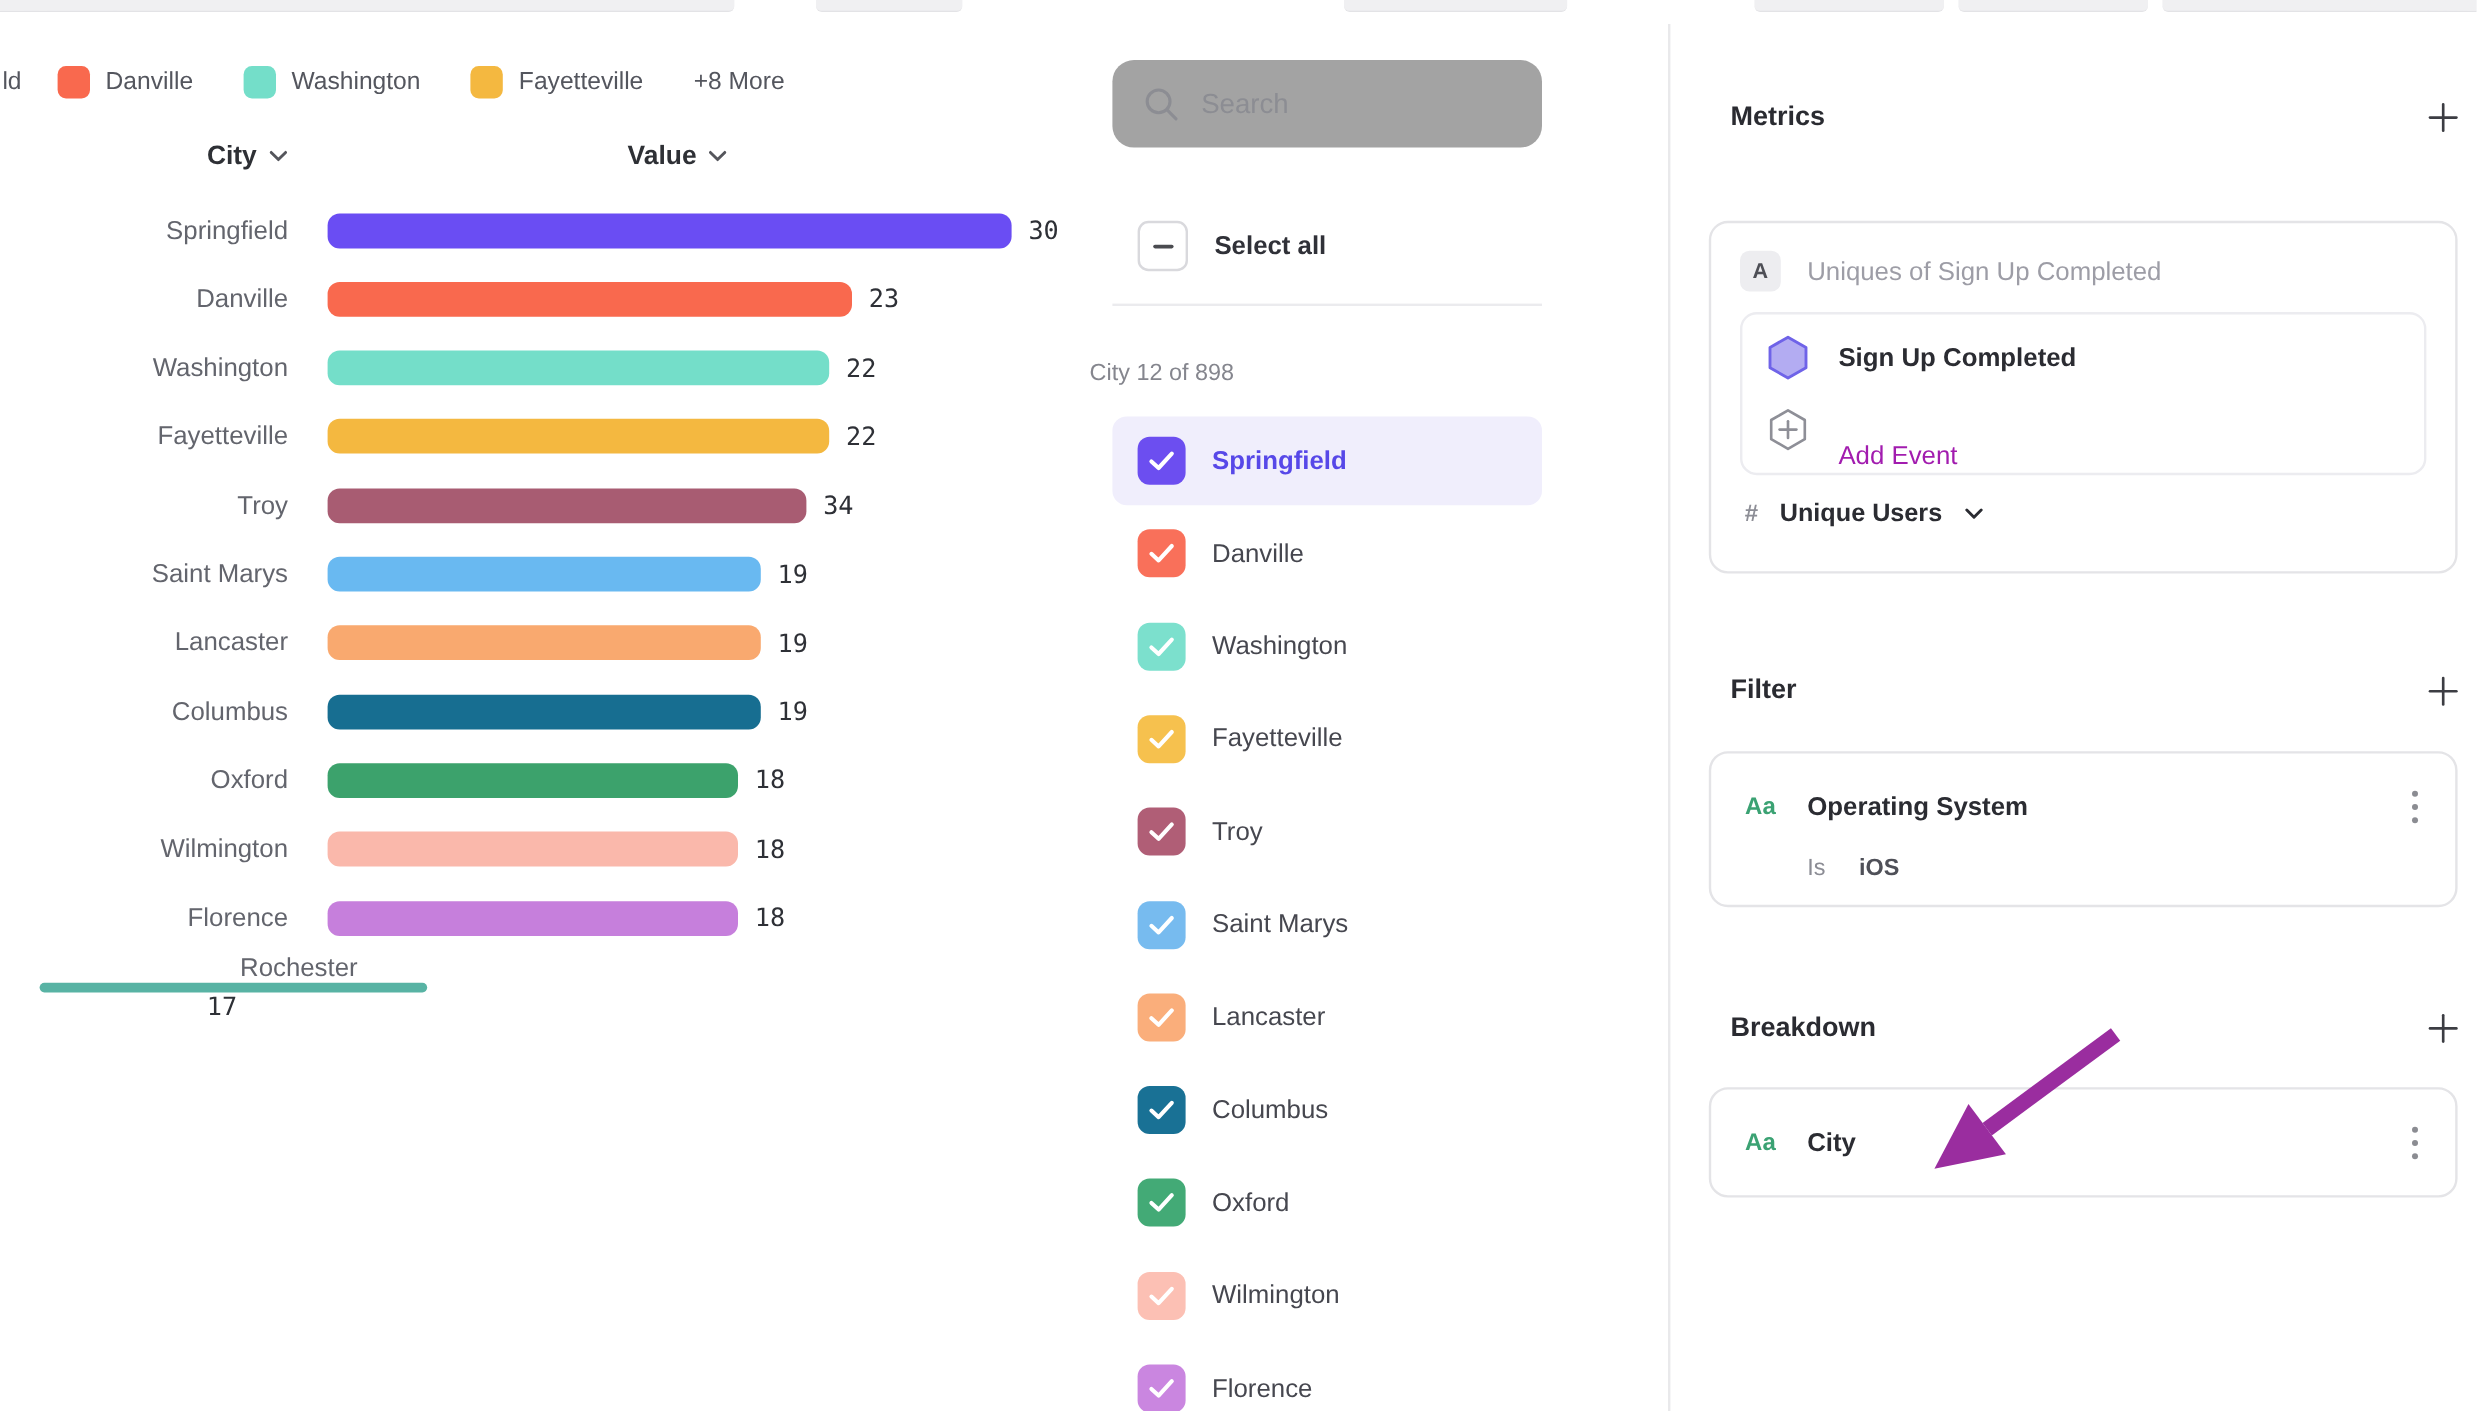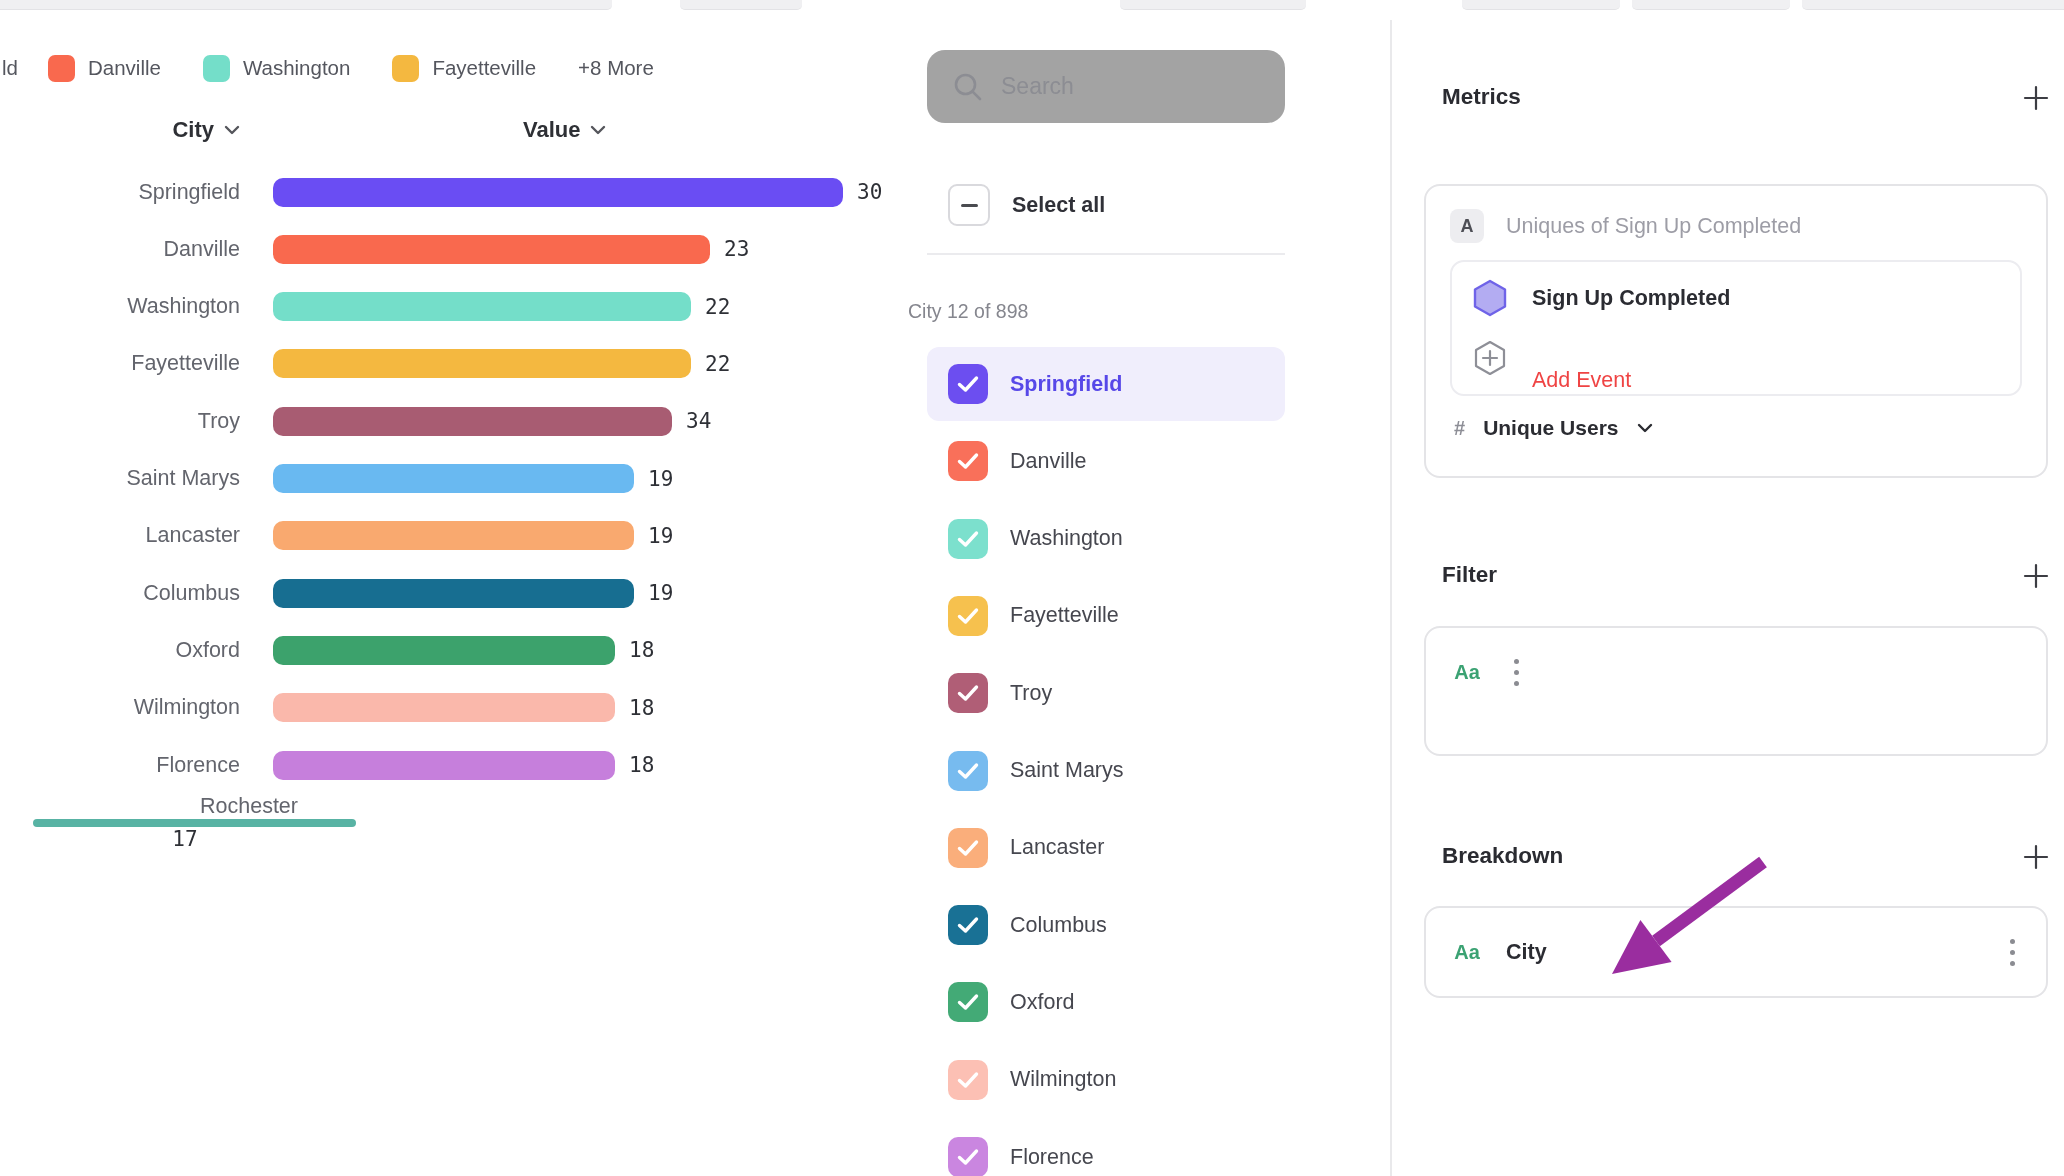--- a/index.html
+++ b/index.html
@@ -62,21 +62,21 @@
   .card{position:absolute;left:1424px;width:624px;background:#fff;border:2px solid #e4e4e7;
     border-radius:16px;box-sizing:border-box;}
   .metric-card{top:184px;height:294px;padding:22px 24px;}
   .metric-alias-row{display:flex;align-items:center;gap:22px;height:36px;}
   .alias-badge{width:34px;height:34px;border-radius:8px;background:#ededf0;color:#4e4f56;
     font-size:18px;font-weight:700;display:flex;align-items:center;justify-content:center;}
   .alias-text{font-size:21.5px;color:#9d9da6;}
   .event-card{margin-top:16px;border:2px solid #ececf0;border-radius:14px;padding:6px 0;}
   .event-row{display:flex;align-items:center;gap:24px;height:60px;padding:0 20px;cursor:pointer;}
   .event-name{font-size:21.5px;font-weight:700;color:#2b2c32;}
-  .add-event-label{font-size:21.5px;color:#ef4444;margin-top:44px;}
+  .add-event-label{font-size:21.5px;color:#a21caf;margin-top:44px;}
   .hex-icon{width:36px;height:38px;flex:none;}
   .agg-row{margin-top:20px;display:flex;align-items:center;gap:18px;padding-left:4px;cursor:pointer;}
   .hash{font-size:20px;font-weight:700;color:#8d8e96;}
   .agg-label{font-size:21px;font-weight:700;color:#2b2c32;}
   .filter-card{top:626px;height:130px;padding:24px 24px;}
   .prop-row{display:flex;align-items:center;gap:22px;height:40px;}
   .aa-badge{font-size:20px;font-weight:700;color:#3ba273;width:34px;text-align:center;flex:none;}
   .prop-name{font-size:21.5px;font-weight:700;color:#2b2c32;flex:1;}
   .dots-btn{width:20px;display:flex;flex-direction:column;align-items:center;gap:6px;cursor:pointer;}
   .dots-btn i{width:5px;height:5px;border-radius:50%;background:#8b8c92;}
@@ -378,25 +378,30 @@
   <div class="plus-btn" style="top:560px;">
     <svg viewBox="0 0 26 26">
         <line x1="13" y1="2" x2="13" y2="24"></line>
         <line x1="2" y1="13" x2="24" y2="13"></line>
       </svg>
   </div>
 
   <div class="card filter-card">
     <div class="prop-row">
       <span class="aa-badge">Aa</span>
+      <span class="prop-name">Operating System</span>
       <span class="dots-btn">
           <i></i>
           <i></i>
           <i></i>
         </span>
+    </div>
+    <div class="clause-row">
+      <span class="clause-op">Is</span>
+      <span class="clause-val">iOS</span>
     </div>
   </div>
 
   <div class="section-title" style="top:843px;">Breakdown</div>
   <div class="plus-btn" style="top:841px;">
     <svg viewBox="0 0 26 26">
         <line x1="13" y1="2" x2="13" y2="24"></line>
         <line x1="2" y1="13" x2="24" y2="13"></line>
       </svg>
   </div>

